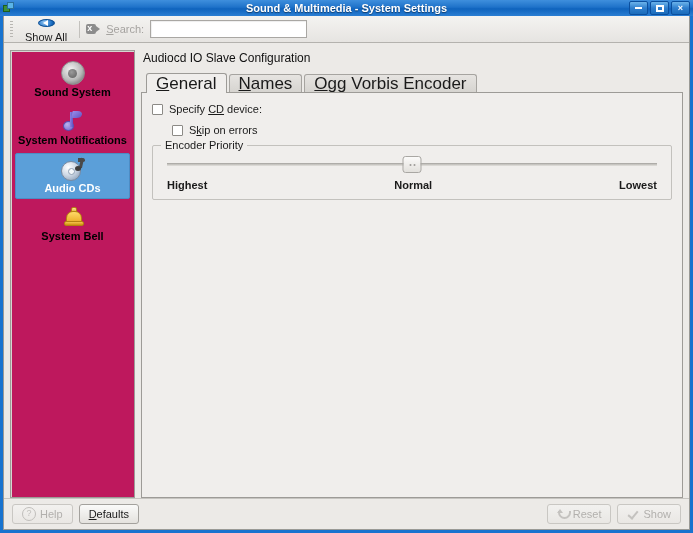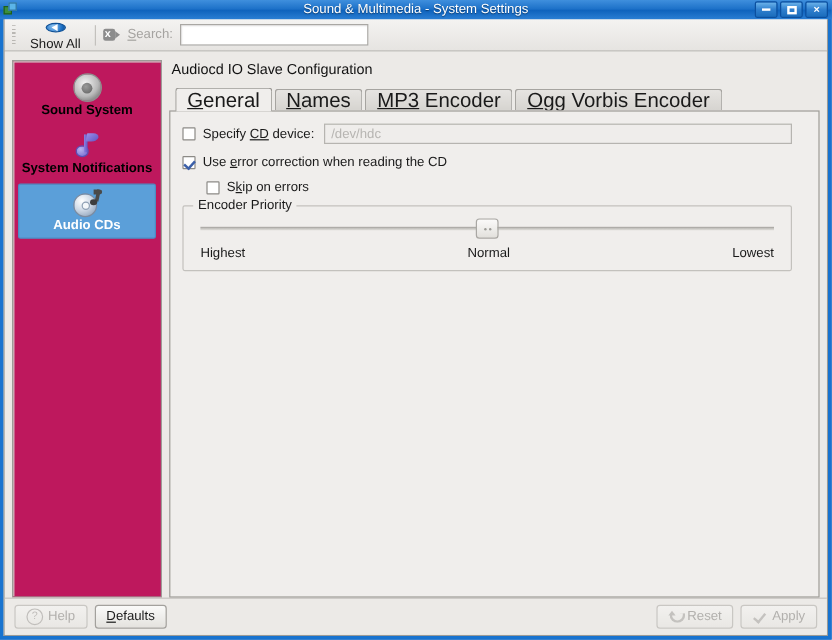--- a/index.html
+++ b/index.html
@@ -21,21 +21,21 @@
     background:linear-gradient(to bottom,#3f8fdd 0%,#1e72c9 45%,#0f63bd 55%,#2a7ed3 100%);
     display:flex;align-items:center;
   }
   .title-icon{
     width:12px;height:12px;margin-left:3px;position:relative;flex:0 0 12px;
   }
   .title-icon .sq1{position:absolute;left:0;top:3px;width:7px;height:7px;background:#3c8f3c;border:1px solid #1d5e1d;box-sizing:border-box;}
   .title-icon .sq2{position:absolute;left:4px;top:0px;width:7px;height:7px;background:#5bb5e8;border:1px solid #2b6f9b;box-sizing:border-box;}
   .title-text{
     position:absolute;left:0;right:0;text-align:center;
-    color:#fff;font-size:11px;font-weight:normal;
+    color:#fff;font-size:11px;font-weight:bold;
     text-shadow:0 1px 1px rgba(0,0,0,.45);
     line-height:16px;pointer-events:none;
   }
   .win-btns{margin-left:auto;display:flex;gap:2px;padding-right:3px;z-index:2;}
   .wbtn{
     width:17px;height:12px;border:1px solid #0b4f9e;border-radius:2px;
     background:linear-gradient(to bottom,#6bb3ea,#2f7fce 50%,#1a6cbb);
     display:flex;align-items:center;justify-content:center;
   }
   .wbtn i{display:block;background:#fff;}
@@ -135,21 +135,21 @@
     background:linear-gradient(to bottom,#e6e4e1,#d6d4d0);
     border:1px solid #a6a4a0;border-bottom:none;border-radius:3px 3px 0 0;margin-right:2px;
   }
   .tab u{text-decoration:underline;}
   .tab.active{
     height:19px;line-height:19px;background:#f0eeec;border-color:#9d9b97;
     position:relative;z-index:3;margin-bottom:-1px;
   }
   .tabpanel{
     flex:1 1 auto;border:1px solid #9d9b97;background:#f0eeec;
-    padding:10px 22px 0 10px;box-sizing:border-box;min-height:0;position:relative;z-index:1;
+    padding:10px 10px 0 10px;box-sizing:border-box;min-height:0;position:relative;z-index:1;
   }
   .row{display:flex;align-items:center;margin-bottom:9px;}
   .cb{
     width:11px;height:11px;background:#fff;border:1px solid #8c8a86;
     box-sizing:border-box;margin-right:6px;flex:0 0 11px;position:relative;border-radius:1px;
   }
   .cb.checked::after{
     content:"";position:absolute;left:2px;top:1px;width:4px;height:7px;
     border:solid #3b5fa8;border-width:0 2px 2px 0;transform:rotate(42deg);
   }
@@ -175,21 +175,21 @@
     position:absolute;left:0;right:0;top:7px;height:2px;
     background:linear-gradient(to bottom,#bdbbb7,#e4e2de);border-top:1px solid #aeaca8;
   }
   .slider-handle{
     position:absolute;left:50%;transform:translateX(-50%);top:0;
     width:17px;height:15px;border:1px solid #a9a7a3;border-radius:3px;
     background:linear-gradient(to bottom,#fbfaf9,#e2e0dc);
     display:flex;align-items:center;justify-content:center;gap:2px;
   }
   .slider-handle i{width:2px;height:2px;background:#9d9b97;display:block;border-radius:1px;}
-  .slider-labels{display:flex;justify-content:space-between;margin-top:7px;font-size:11px;color:#1a1a1a;}
+  .slider-labels{display:flex;justify-content:space-between;margin-top:7px;font-size:11px;color:#1a1a1a;font-weight:bold;}
   
   .bottombar{
     flex:0 0 30px;height:30px;display:flex;align-items:center;
     border-top:1px solid #c6c4c0;background:#eceae7;padding:0 8px;gap:6px;
   }
   .btn{
     height:20px;min-width:60px;padding:0 9px;border:1px solid #a3a19d;border-radius:3px;
     background:linear-gradient(to bottom,#fafaf9,#e4e2de);
     font-size:11px;color:#1a1a1a;display:flex;align-items:center;justify-content:center;gap:4px;
     box-sizing:border-box;
@@ -283,57 +283,57 @@
               <span class="disc"></span>
                 <span class="hole"></span>
               <span class="n2"></span>
                 <span class="n1"></span>
                 <span class="n3"></span>
             </span>
           </div>
           <div class="label">Audio CDs</div>
         </div>
 
+        <div class="side-item">
+          <div class="icon-box">
+            <span class="ico-bell">
+                <span class="top"></span>
+                <span class="body2"></span>
+                <span class="base"></span>
+              </span>
+          </div>
+          <div class="label">System Bell</div>
+        </div>
 
       </div>
 
       <div class="main">
         <div class="page-title">Audiocd IO Slave Configuration</div>
 
         <div class="tabstrip">
           <div class="tab active">
             <u>G</u><span>eneral</span>
           </div>
           <div class="tab">
             <u>N</u><span>ames</span>
-          </div>
-          <div class="tab">
-            <u>MP3</u><span> Encoder</span>
           </div>
           <div class="tab">
             <u>O</u><span>gg Vorbis Encoder</span>
           </div>
         </div>
 
         <div class="tabpanel">
 
           <div class="row">
             <span class="cb"></span>
             <span class="lbl">
               <span>Specify </span><u>CD</u><span> device:</span>
             </span>
-            <span class="device-input">/dev/hdc</span>
-          </div>
-
-          <div class="row">
-            <span class="cb checked"></span>
-            <span class="lbl">
-              <span>Use </span><u>e</u><span>rror correction when reading the CD</span>
-            </span>
-          </div>
+          </div>
+
 
           <div class="row indent">
             <span class="cb"></span>
             <span class="lbl">
               <span>S</span><u>k</u><span>ip on errors</span>
             </span>
           </div>
 
           <div class="group">
             <div class="group-title">Encoder Priority</div>
@@ -368,18 +368,18 @@
       <div class="spacer"></div>
       <div class="btn disabled">
         <span class="ico-reset">
             <span class="tip"></span>
             <span class="arc"></span>
           </span>
         <span>Reset</span>
       </div>
       <div class="btn disabled">
         <span class="ico-check"></span>
-        <span>Apply</span>
+        <span>Show</span>
       </div>
     </div>
 
   </div>
 </div>
 
 </body></html>

